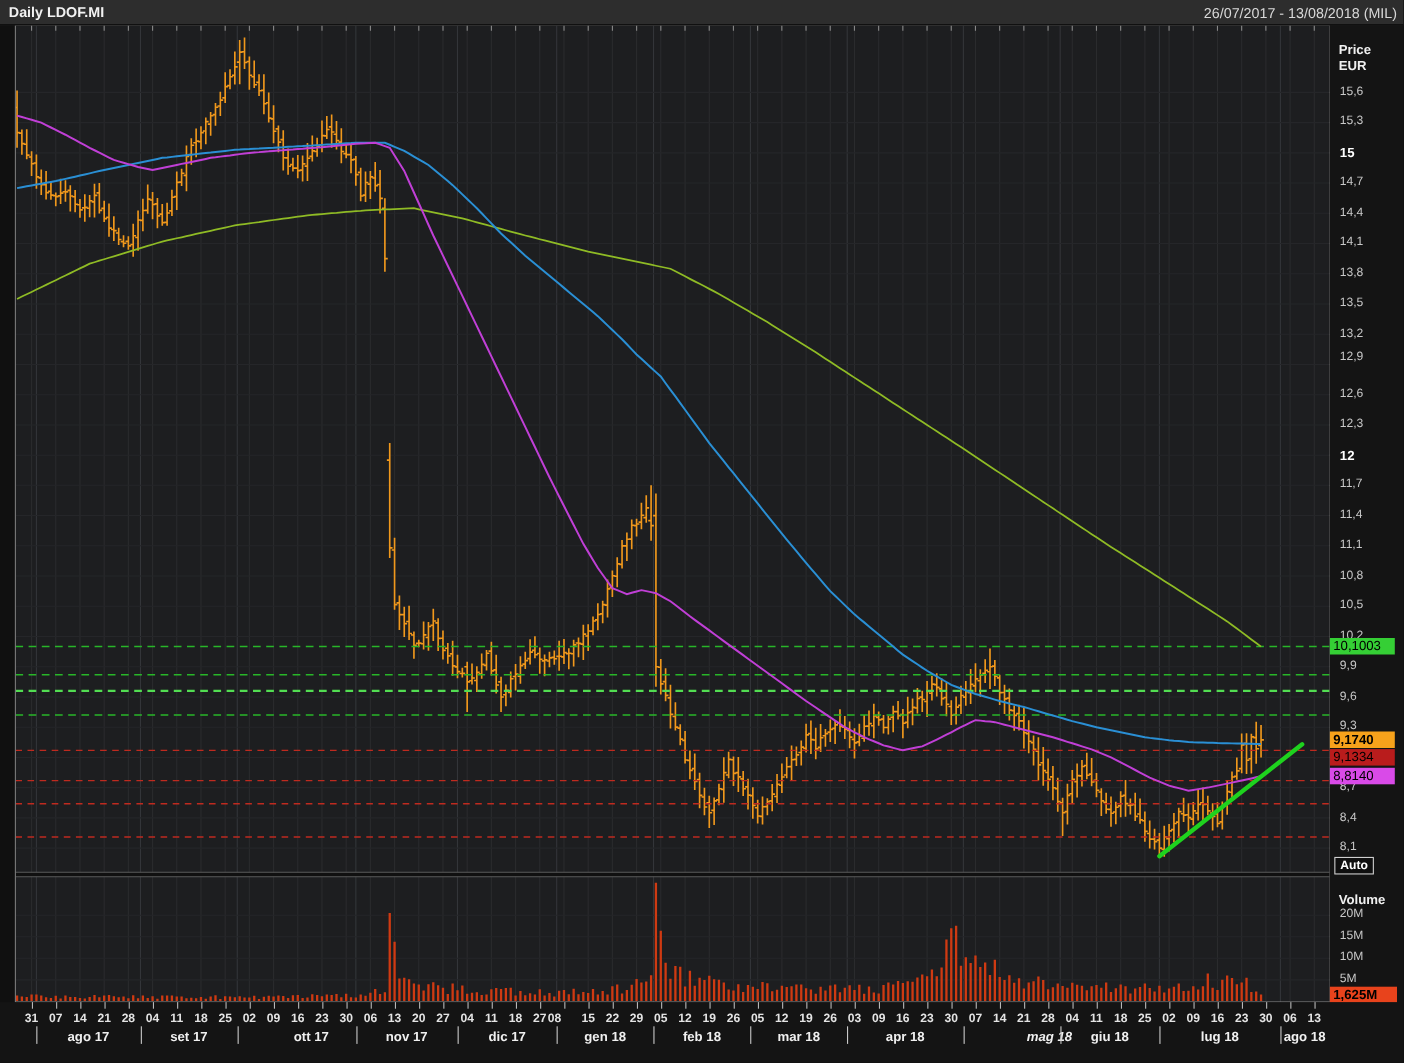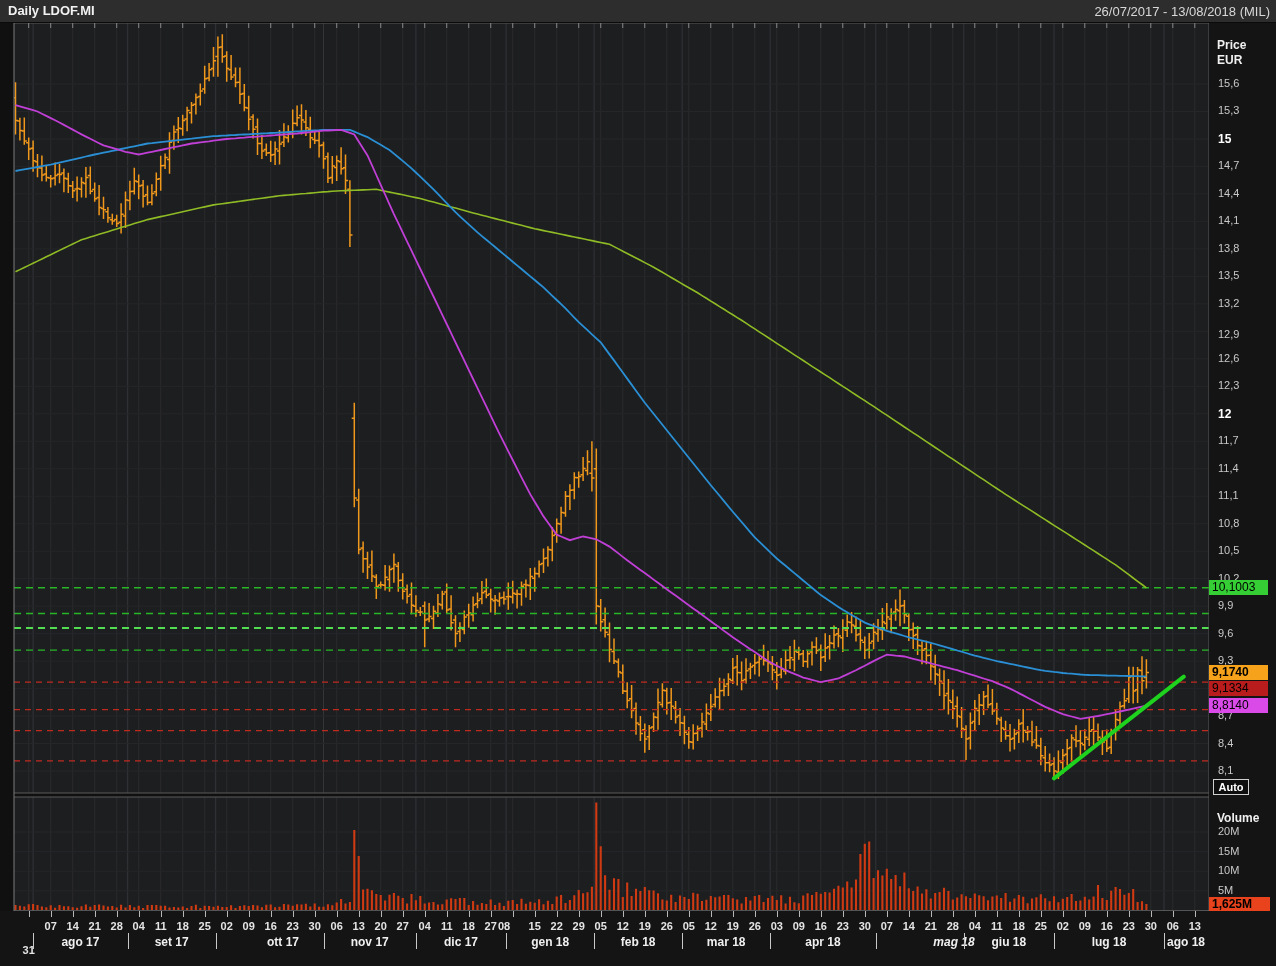--- a/index.html
+++ b/index.html
@@ -331,21 +331,21 @@
   <div id="price-ticks">
       <div class="ptick" style="top: 55px;">15,6</div>
       <div class="ptick" style="top: 82.48px;">15,3</div>
       <div class="ptick bold" style="top: 109.96px;">15</div>
       <div class="ptick" style="top: 137.44px;">14,7</div>
       <div class="ptick" style="top: 164.92px;">14,4</div>
       <div class="ptick" style="top: 192.4px;">14,1</div>
       <div class="ptick" style="top: 219.88px;">13,8</div>
       <div class="ptick" style="top: 247.36px;">13,5</div>
       <div class="ptick" style="top: 274.84px;">13,2</div>
-      <div class="ptick" style="top: 306px;">12,9</div>
+      <div class="ptick" style="top: 296px;">12,9</div>
       <div class="ptick" style="top: 329.8px;">12,6</div>
       <div class="ptick" style="top: 357.28px;">12,3</div>
       <div class="ptick bold" style="top: 384.76px;">12</div>
       <div class="ptick" style="top: 412.24px;">11,7</div>
       <div class="ptick" style="top: 439.72px;">11,4</div>
       <div class="ptick" style="top: 467.2px;">11,1</div>
       <div class="ptick" style="top: 494.68px;">10,8</div>
       <div class="ptick" style="top: 522.16px;">10,5</div>
       <div class="ptick" style="top: 549.64px;">10,2</div>
       <div class="ptick" style="top: 577.12px;">9,9</div>
@@ -371,21 +371,21 @@
       <div class="vtick" style="top: 861.8px;">5M</div>
     </div>
   <div class="auto-btn" style="top:886px;">Auto</div>
   <div id="volume-tag-holder">
       <div class="tag bold" style="top: 874.53px; background: rgb(232, 67, 28); width: 58px;">1,625M</div>
     </div>
 </div>
 
 <div id="date-axis">
     <div class="wtick" style="left: 28.7011px;"></div>
-    <div class="dlabel" style="left: 28.7011px; margin-top: 24px;">31</div>
+    <div class="dlabel" style="left: 28.7011px;">31</div>
     <div class="wtick" style="left: 50.703px;"></div>
     <div class="dlabel" style="left: 50.703px;">07</div>
     <div class="wtick" style="left: 72.7048px;"></div>
     <div class="dlabel" style="left: 72.7048px;">14</div>
     <div class="wtick" style="left: 94.7066px;"></div>
     <div class="dlabel" style="left: 94.7066px;">21</div>
     <div class="wtick" style="left: 116.708px;"></div>
     <div class="dlabel" style="left: 116.708px;">28</div>
     <div class="wtick" style="left: 138.71px;"></div>
     <div class="dlabel" style="left: 138.71px;">04</div>

